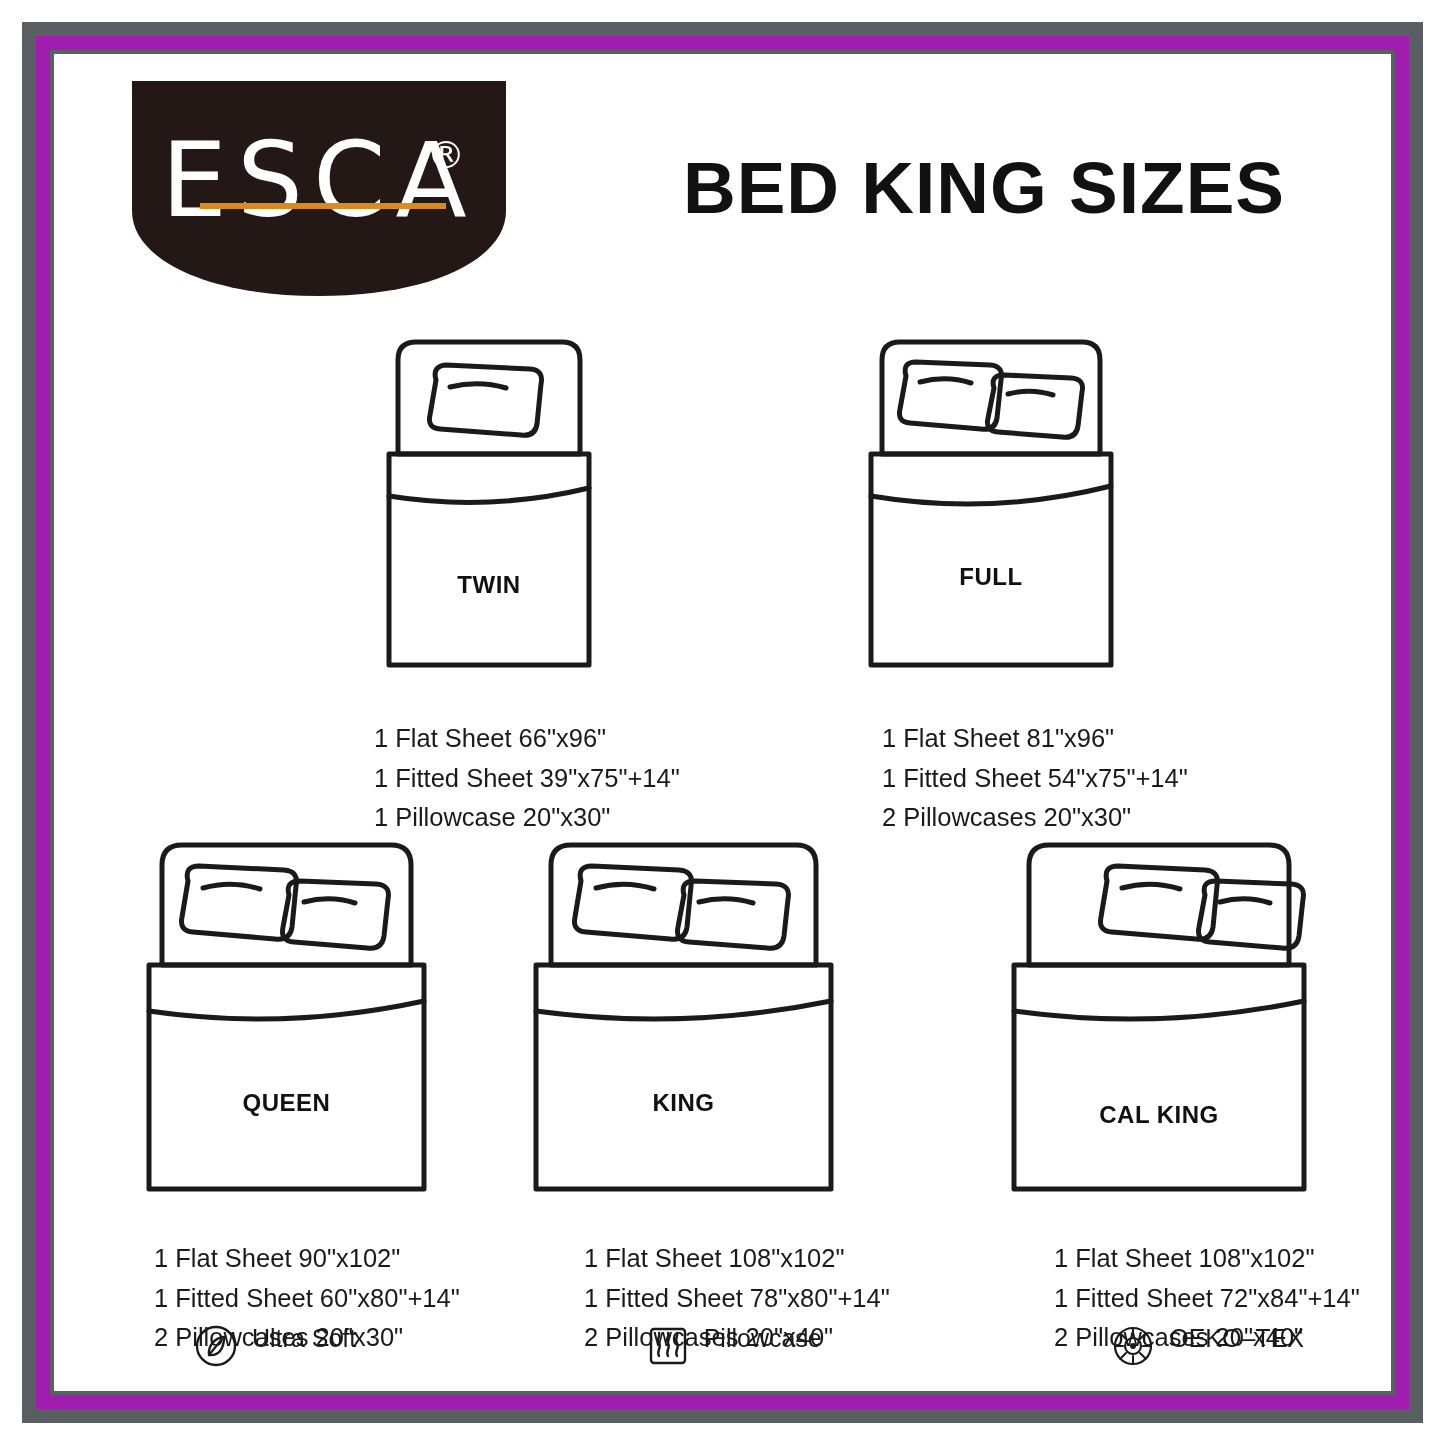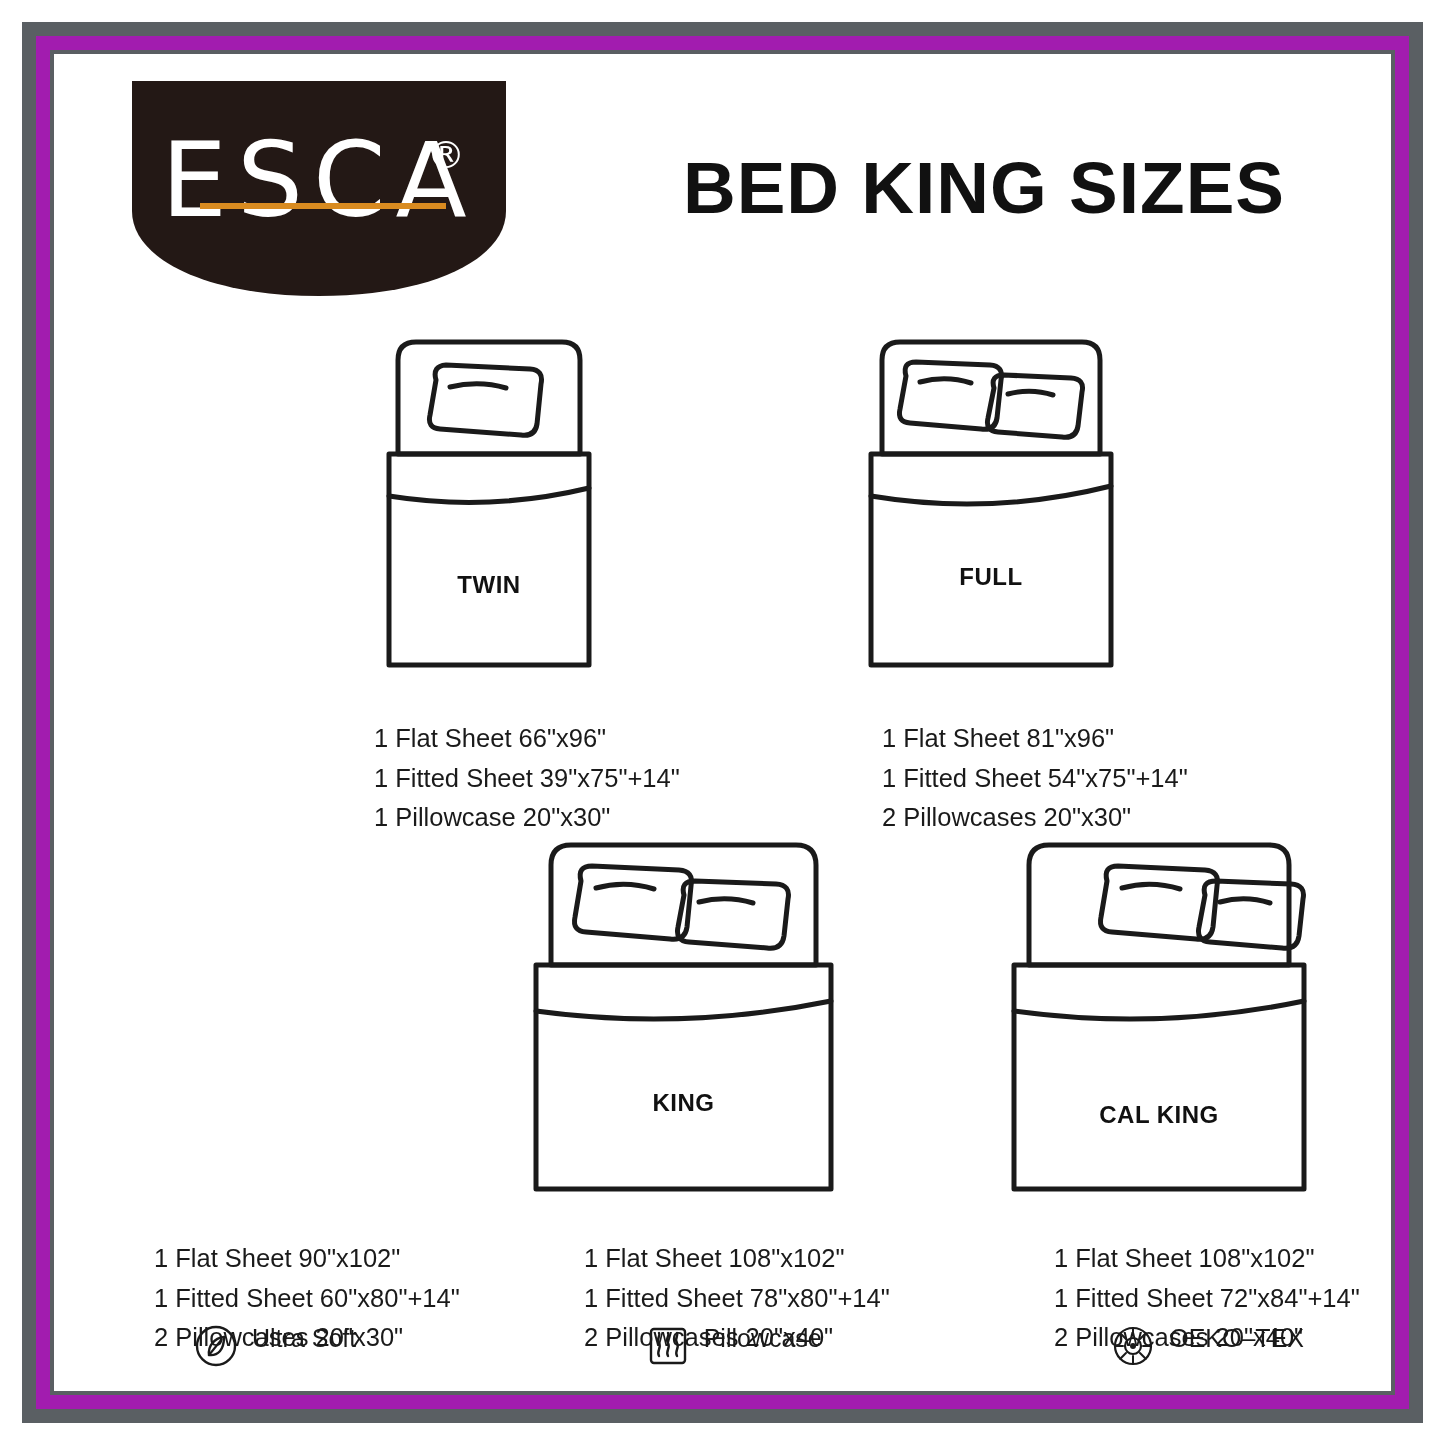--- a/index.html
+++ b/index.html
@@ -172,20 +172,34 @@
           </g>
         </svg>
         <div class="bed-label" style="top:227px;">FULL</div>
       </div>
       <div class="specs" style="left:828px; top:665px;">
         <div>1 Flat Sheet 81"x96"</div>
         <div>1 Fitted Sheet 54"x75"+14"</div>
         <div>2 Pillowcases 20"x30"</div>
       </div>
 
+      <div class="bed" style="left:90px; top:785px; width:285px; height:355px;">
+        <svg width="285" height="355" viewBox="0 0 285 355">
+          <g fill="none" stroke="#1a1a1a" stroke-width="5" stroke-linejoin="round" stroke-linecap="round">
+            <path d="M18,26 Q18,6 38,6 L247,6 Q267,6 267,26 L267,126 L18,126 Z"></path>
+            <path d="M5,126 L280,126 L280,350 L5,350 Z"></path>
+            <path d="M5,172 Q142,192 280,162"></path>
+            <path d="M44,42 Q40,27 55,27 L140,31 Q155,32 152,47 L148,88 Q146,102 131,100 L49,93 Q35,92 38,78 Z"></path>
+            <path d="M59,49 Q88,41 116,50"></path>
+            <path d="M145,56 Q141,42 156,42 L232,45 Q247,46 244,60 L240,97 Q238,111 223,109 L150,103 Q136,102 139,88 Z"></path>
+            <path d="M160,63 Q186,56 211,64"></path>
+          </g>
+        </svg>
+        <div class="bed-label" style="top:250px;">QUEEN</div>
+      </div>
       <div class="specs" style="left:100px; top:1185px;">
         <div>1 Flat Sheet 90"x102"</div>
         <div>1 Fitted Sheet 60"x80"+14"</div>
         <div>2 Pillowcases 20"x30"</div>
       </div>
 
       <div class="bed" style="left:477px; top:785px; width:305px; height:355px;">
         <svg width="305" height="355" viewBox="0 0 305 355">
           <g fill="none" stroke="#1a1a1a" stroke-width="5" stroke-linejoin="round" stroke-linecap="round">
             <path d="M20,26 Q20,6 40,6 L265,6 Q285,6 285,26 L285,126 L20,126 Z"></path>

